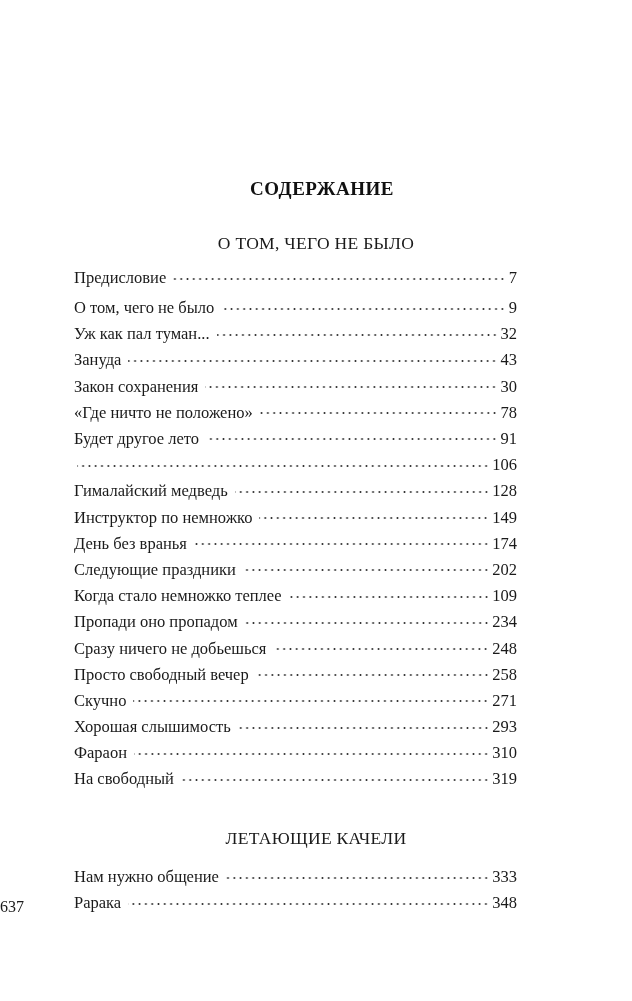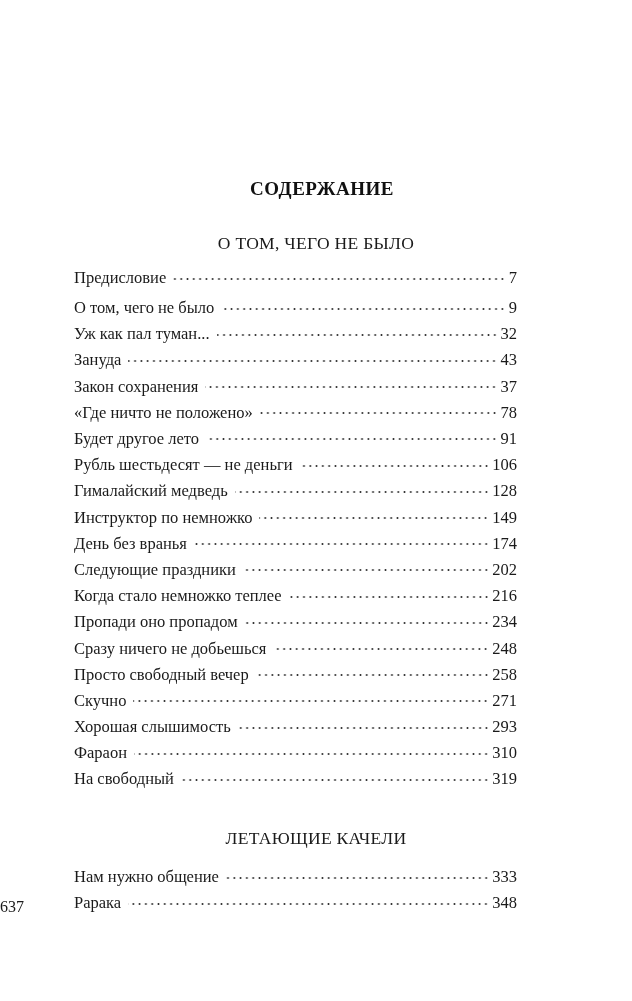--- a/index.html
+++ b/index.html
@@ -119,34 +119,33 @@
       <span class="page-num">32</span>
     </li>
     <li class="toc-row">
       <span class="entry-title">Зануда</span>
       <span class="leader"></span>
       <span class="page-num">43</span>
     </li>
     <li class="toc-row">
       <span class="entry-title">Закон сохранения</span>
       <span class="leader"></span>
-      <span class="page-num">37</span>
+      <span class="page-num">30</span>
     </li>
     <li class="toc-row">
       <span class="entry-title">«Где ничто не положено»</span>
       <span class="leader"></span>
       <span class="page-num">78</span>
     </li>
     <li class="toc-row">
       <span class="entry-title">Будет другое лето</span>
       <span class="leader"></span>
       <span class="page-num">91</span>
     </li>
     <li class="toc-row">
-      <span class="entry-title">Рубль шестьдесят — не деньги</span>
       <span class="leader"></span>
       <span class="page-num">106</span>
     </li>
     <li class="toc-row">
       <span class="entry-title">Гималайский медведь</span>
       <span class="leader"></span>
       <span class="page-num">128</span>
     </li>
     <li class="toc-row">
       <span class="entry-title">Инструктор по немножко</span>
@@ -159,21 +158,21 @@
       <span class="page-num">174</span>
     </li>
     <li class="toc-row">
       <span class="entry-title">Следующие праздники</span>
       <span class="leader"></span>
       <span class="page-num">202</span>
     </li>
     <li class="toc-row">
       <span class="entry-title">Когда стало немножко теплее</span>
       <span class="leader"></span>
-      <span class="page-num">216</span>
+      <span class="page-num">109</span>
     </li>
     <li class="toc-row">
       <span class="entry-title">Пропади оно пропадом</span>
       <span class="leader"></span>
       <span class="page-num">234</span>
     </li>
     <li class="toc-row">
       <span class="entry-title">Сразу ничего не добьешься</span>
       <span class="leader"></span>
       <span class="page-num">248</span>

